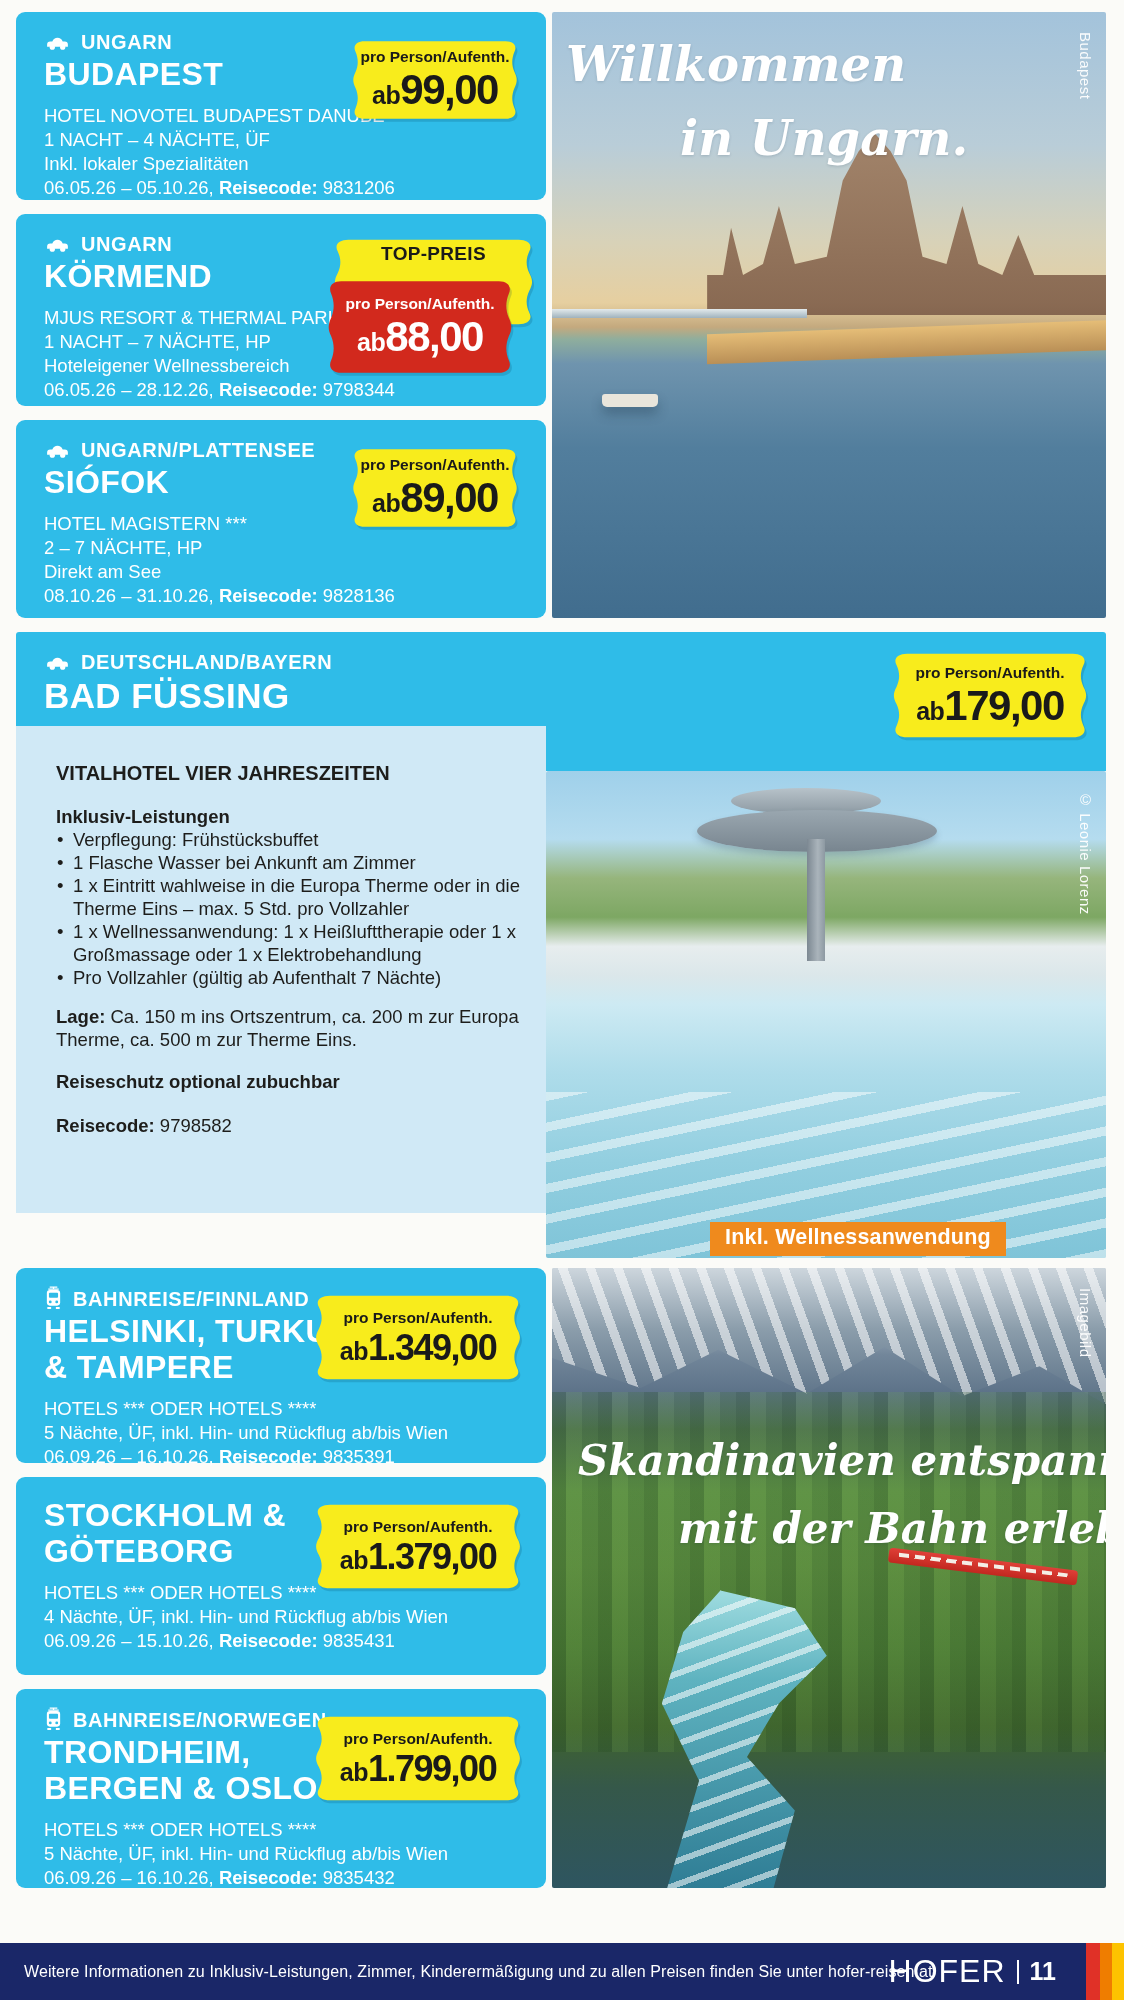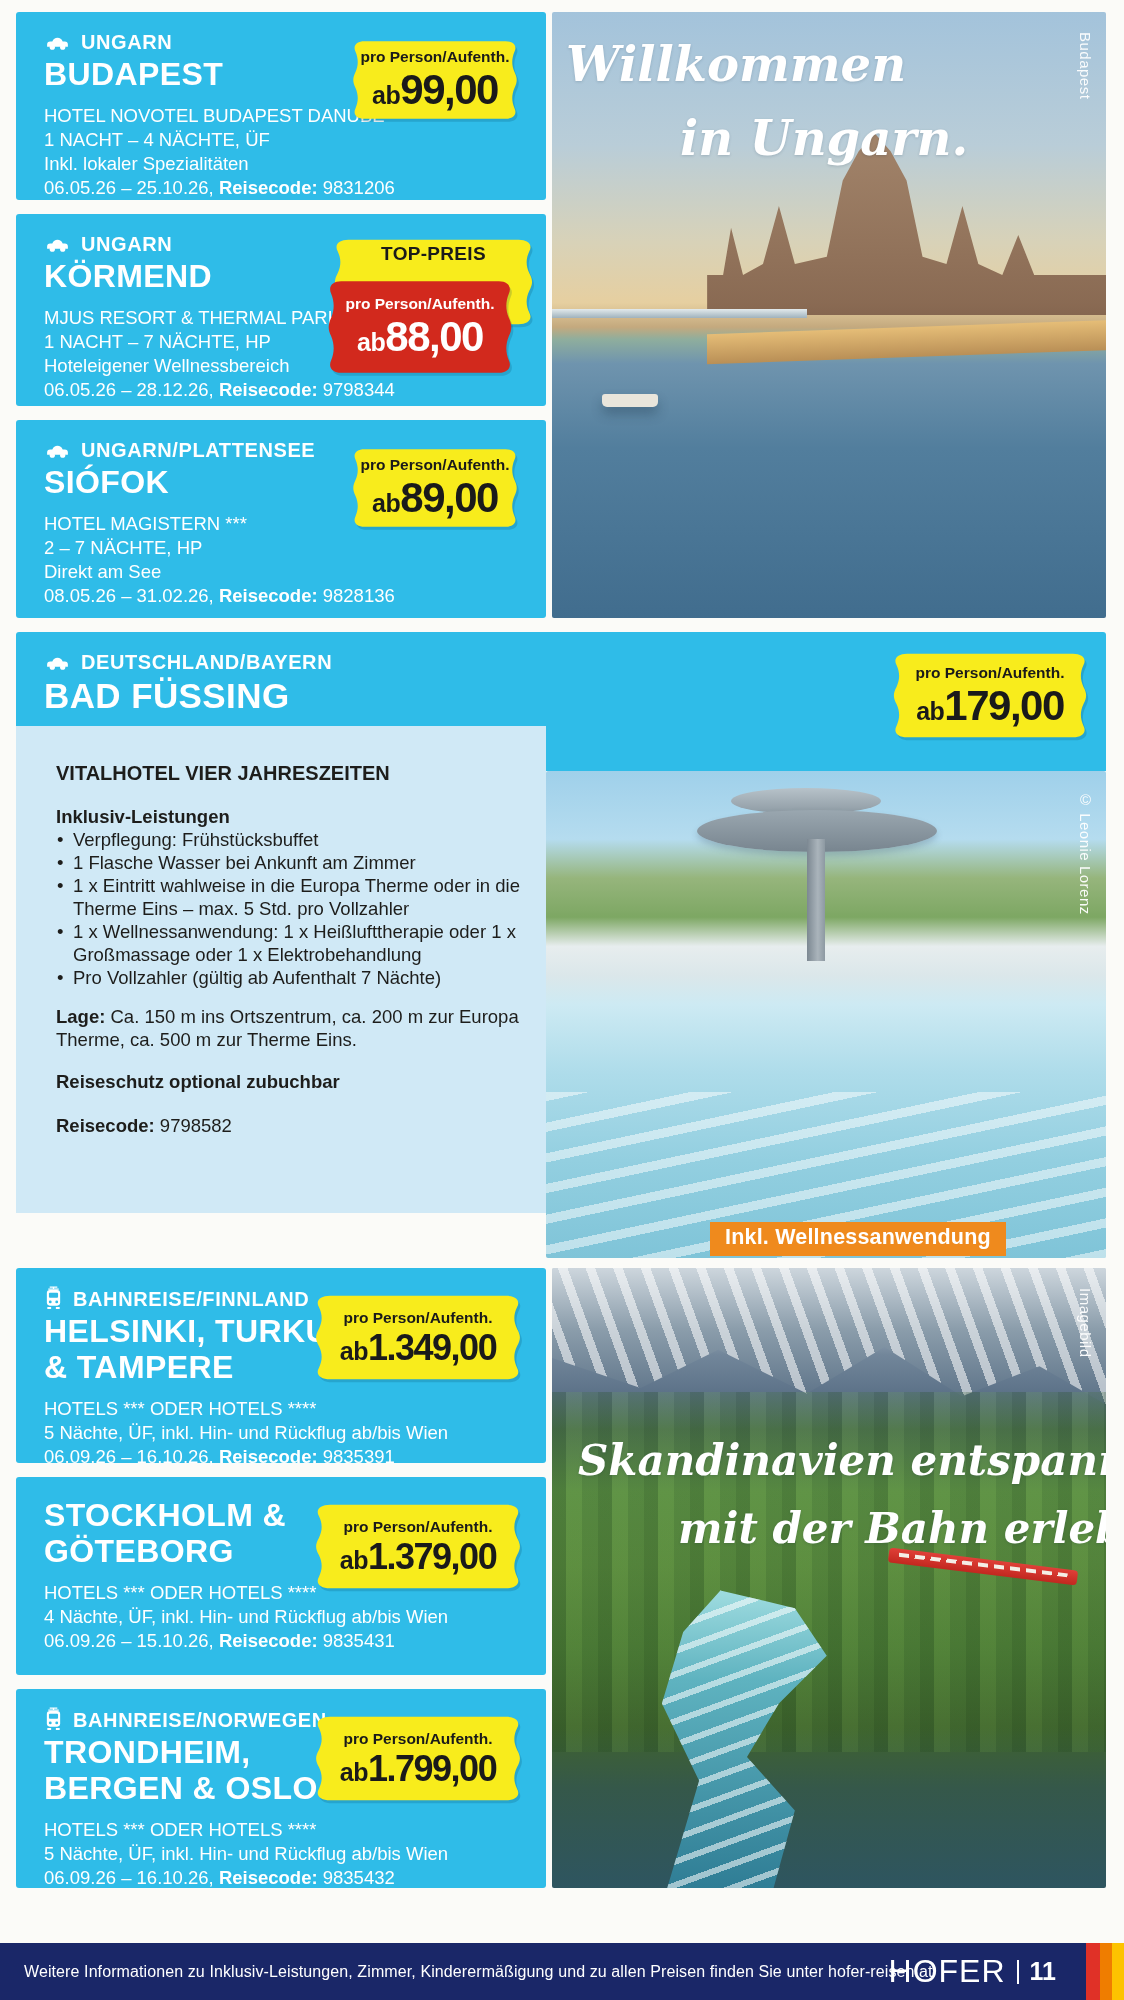--- a/index.html
+++ b/index.html
@@ -5,21 +5,21 @@
   * { margin:0; padding:0; box-sizing:border-box; }
   html,body { width:1124px; }
   body {
     position:relative; width:1124px; height:2000px;
     background:#fbfbf8;
     font-family:"Liberation Sans", sans-serif;
     overflow:hidden;
   }
   .card {
     position:absolute; left:16px; width:530px;
-    background:#2fbce8; color:#fff; border-radius:3px;
+    background:#2fbce8; color:#fff; border-radius:9px;
     padding:18px 26px 0 28px;
   }
   .cat { display:flex; align-items:center; gap:10px; font-size:20px; line-height:24px; font-weight:700; letter-spacing:.6px; }
   .cat .icon { display:inline-flex; }
   .title { font-size:32px; line-height:36px; font-weight:700; letter-spacing:.4px; margin-top:2px; max-width:300px; }
   .details { margin-top:12px; font-size:18.5px; line-height:24px; font-weight:400; }
   .details b { font-weight:700; }
 
   
   .badge { position:absolute; z-index:1; }
@@ -144,21 +144,21 @@
         </svg>
     </span>
     <span>UNGARN</span>
   </div>
   <h2 class="title">BUDAPEST</h2>
   <div class="details">
     <div>HOTEL NOVOTEL BUDAPEST DANUBE ****</div>
     <div>1 NACHT – 4 NÄCHTE, ÜF</div>
     <div>Inkl. lokaler Spezialitäten</div>
     <div>
-      <span>06.05.26 – 25.10.26,</span>
+      <span>06.05.26 – 05.10.26,</span>
       <b>Reisecode:</b>
       <span>9831206</span>
     </div>
   </div>
   <div class="badge badge-sm">
     <svg class="tag" viewBox="0 0 200 100" preserveAspectRatio="none">
         <path fill="#f8ec1c" d="M17,6 C8,6 3,11 6.5,18 C10,26 10,33 6.5,41 C3,48 3,52 6.5,59 C10,67 10,74 6.5,82 C3,89 8,94 17,94 L183,94 C192,94 197,89 193.5,82 C190,74 190,67 193.5,59 C197,52 197,48 193.5,41 C190,33 190,26 193.5,18 C197,11 192,6 183,6 Z"></path>
       </svg>
     <div class="badge-content">
       <div class="badge-label">pro Person/Aufenth.</div>
@@ -222,21 +222,21 @@
         </svg>
     </span>
     <span>UNGARN/PLATTENSEE</span>
   </div>
   <h2 class="title">SIÓFOK</h2>
   <div class="details">
     <div>HOTEL MAGISTERN ***</div>
     <div>2 – 7 NÄCHTE, HP</div>
     <div>Direkt am See</div>
     <div>
-      <span>08.05.26 – 31.02.26,</span>
+      <span>08.10.26 – 31.10.26,</span>
       <b>Reisecode:</b>
       <span>9828136</span>
     </div>
   </div>
   <div class="badge badge-sm">
     <svg class="tag" viewBox="0 0 200 100" preserveAspectRatio="none">
         <path fill="#f8ec1c" d="M17,6 C8,6 3,11 6.5,18 C10,26 10,33 6.5,41 C3,48 3,52 6.5,59 C10,67 10,74 6.5,82 C3,89 8,94 17,94 L183,94 C192,94 197,89 193.5,82 C190,74 190,67 193.5,59 C197,52 197,48 193.5,41 C190,33 190,26 193.5,18 C197,11 192,6 183,6 Z"></path>
       </svg>
     <div class="badge-content">
       <div class="badge-label">pro Person/Aufenth.</div>

